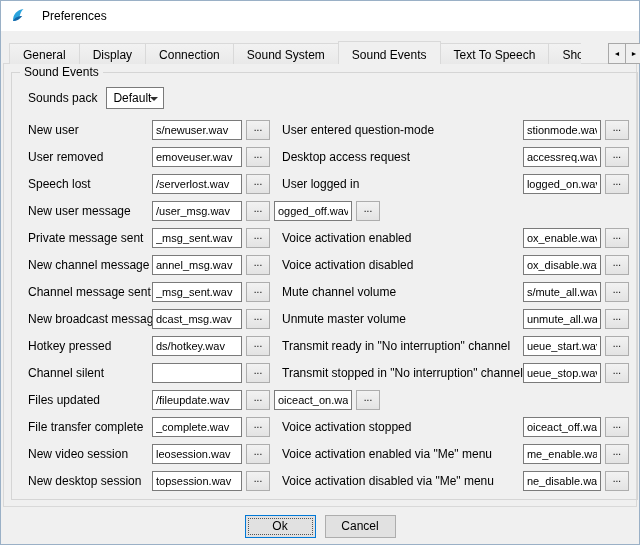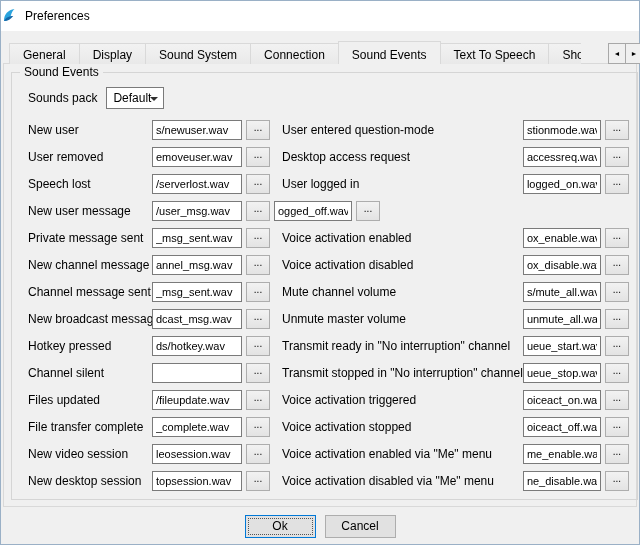--- a/index.html
+++ b/index.html
@@ -1,21 +1,21 @@
 <!DOCTYPE html>
 <html><head>
 <meta charset="utf-8">
 <style>
   * { margin:0; padding:0; box-sizing:border-box; }
   html,body { width:640px; height:545px; overflow:hidden; }
   body { font-family:"Liberation Sans", sans-serif; font-size:12px; background:#ffffff; color:#000; }
 
   .window { width:640px; height:545px; border:1px solid #9ab0c6; background:#f0f0f0; display:flex; flex-direction:column; }
 
-  .titlebar { height:30px; background:#ffffff; display:flex; align-items:center; gap:8px; flex:0 0 auto; }
+  .titlebar { height:30px; background:#ffffff; display:flex; align-items:center; padding-left:9px; gap:16px; flex:0 0 auto; }
   .title-text { font-size:12px; }
   .app-icon svg { display:block; }
 
   .tabbar { position:relative; z-index:2; margin:10px 2px 0 8px; height:23px; flex:0 0 auto; }
   .tabs { display:flex; height:23px; overflow:hidden; margin-right:56px; }
   .tab { position:relative; flex:0 0 auto; padding:4px 13px 0; height:21px; margin-top:2px;
          background:linear-gradient(#f2f2f2,#e9e9e9); border:1px solid #d9d9d9; border-bottom:none;
          font-size:12px; white-space:nowrap; cursor:default; }
   .tab + .tab { margin-left:-1px; }
   .tab.active { z-index:3; background:#f0f0f0; height:23px; margin-top:0; padding-top:6px; }
@@ -63,22 +63,22 @@
         <path d="M3 13 C 5 9.2, 8 8.2, 12.2 8 C 10 11, 7 13, 3 13 Z" fill="#1467a8"></path>
       </svg>
     </span>
     <span class="title-text">Preferences</span>
   </div>
 
   <div class="tabbar">
     <div class="tabs" id="tabs">
         <div class="tab">General</div>
         <div class="tab">Display</div>
+        <div class="tab">Connection</div>
         <div class="tab">Sound System</div>
-        <div class="tab">Connection</div>
         <div class="tab active">Sound Events</div>
         <div class="tab">Text To Speech</div>
         <div class="tab">Shortcuts</div>
       </div>
     <div class="tab-scrollers">
       <button class="tab-scroller">◄</button>
       <button class="tab-scroller">►</button>
     </div>
   </div>
 
@@ -211,21 +211,20 @@
               <span class="slabel">Transmit ready in "No interruption" channel</span>
               <input class="sinput" type="text" value="ueue_start.wav" style="">
               <button class="browse">...</button>
             </div>
             <div class="srow">
               <span class="slabel">Transmit stopped in "No interruption" channel</span>
               <input class="sinput" type="text" value="ueue_stop.wav" style="">
               <button class="browse">...</button>
             </div>
             <div class="srow">
-              <span class="slabel">Voice activation triggered</span>
               <input class="sinput" type="text" value="oiceact_on.wav" style="">
               <button class="browse">...</button>
             </div>
             <div class="srow">
               <span class="slabel">Voice activation stopped</span>
               <input class="sinput" type="text" value="oiceact_off.wav" style="">
               <button class="browse">...</button>
             </div>
             <div class="srow">
               <span class="slabel">Voice activation enabled via "Me" menu</span>

